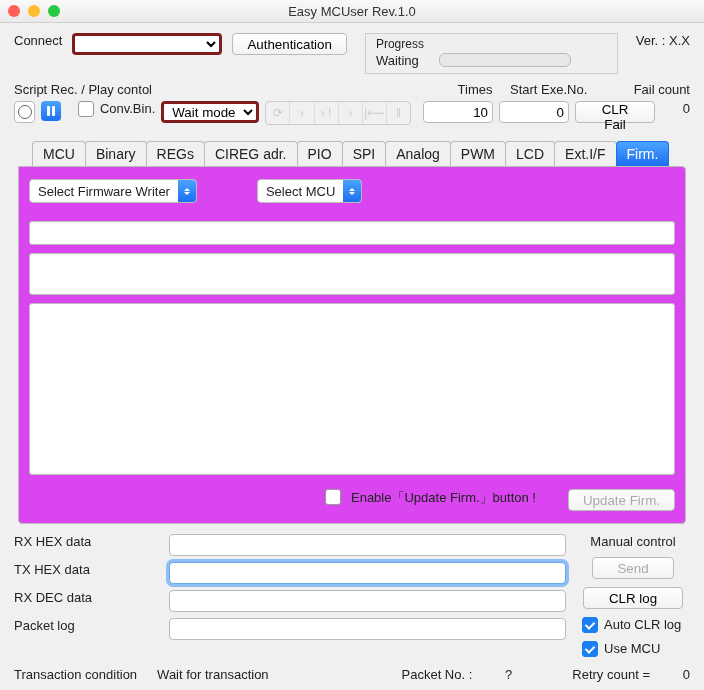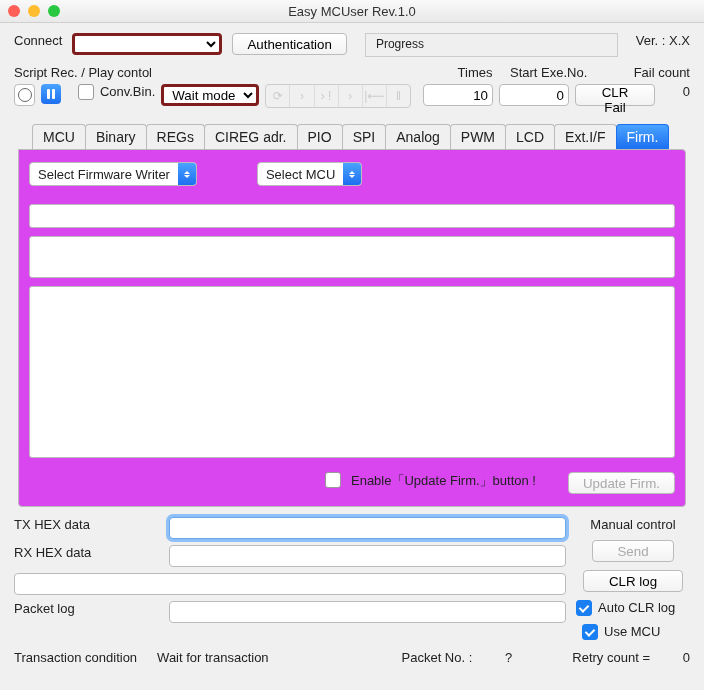--- a/index.html
+++ b/index.html
@@ -56,20 +56,24 @@
   <div style="width:52px"></div>
 </div>
 
 <div class="content">
   <div class="row2" style="gap:10px">
     <span>Connect</span>
     <select class="sel" style="width:150px"></select>
     <button class="btn">Authentication</button>
     <div class="progress-box" style="flex:1;margin-left:8px">
       <span class="small">Progress</span>
+      <div class="row2" style="gap:20px">
+        <span>Waiting</span>
+        <div class="pbar"></div>
+      </div>
     </div>
     <span style="margin-left:8px">Ver. : X.X</span>
   </div>
 
   <div class="row2" style="margin-top:8px">
     <span>Script Rec. / Play contol</span>
     <div style="flex:1"></div>
     <span style="width:70px;text-align:center">Times</span>
     <span style="width:100px">Start Exe.No.</span>
     <span style="width:80px;text-align:right">Fail count</span>
@@ -133,40 +137,41 @@
       <span class="chk"></span>
       <span>Enable「Update Firm.」button !</span>
       <div style="width:12px"></div>
       <button class="btn disabled">Update Firm.</button>
     </div>
   </div>
 
   <div class="row2" style="margin-top:10px;align-items:flex-start;gap:10px">
     <div style="flex:1">
       <div class="row2" style="height:28px">
+          <span class="lbl">RX HEX data</span>
+          <div class="datain"></div>
+        </div>
+      <div class="row2" style="height:28px">
           <span class="lbl">TX HEX data</span>
           <div class="datain focus"></div>
         </div>
       <div class="row2" style="height:28px">
-          <span class="lbl">RX HEX data</span>
-          <div class="datain"></div>
-        </div>
-      <div class="row2" style="height:28px">
+          <span class="lbl">RX DEC data</span>
           <div class="datain"></div>
         </div>
       <div class="row2" style="height:28px">
           <span class="lbl">Packet log</span>
           <div class="datain"></div>
         </div>
     </div>
     <div class="side">
       <span>Manual control</span>
       <button class="btn disabled" style="width:82px">Send</button>
       <button class="btn" style="width:100px">CLR log</button>
-      <div class="row2" style="gap:6px;align-self:flex-start;">
+      <div class="row2" style="gap:6px;align-self:flex-start;margin-left:6px">
           <span class="chk checked"></span>
           <span>Auto CLR log</span>
         </div>
       <div class="row2" style="gap:6px;align-self:flex-start;margin-left:6px">
           <span class="chk checked"></span>
           <span>Use MCU</span>
         </div>
     </div>
   </div>
 

